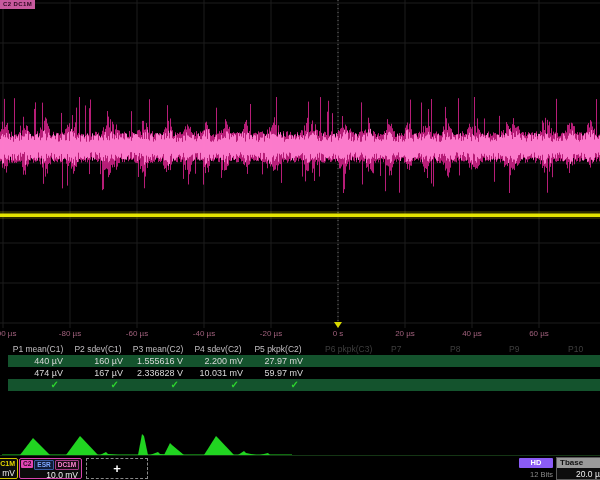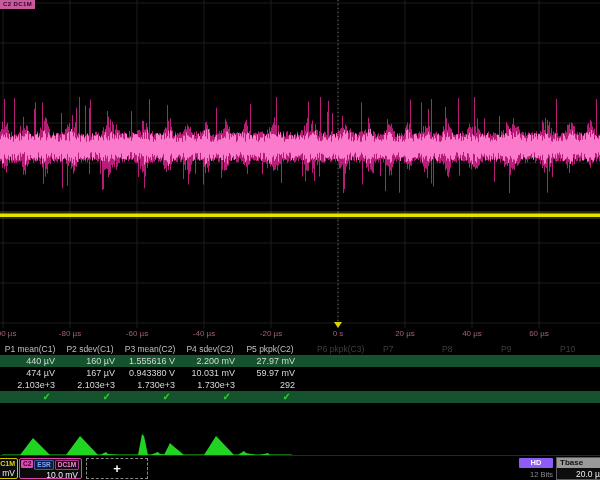--- a/index.html
+++ b/index.html
@@ -9,21 +9,21 @@
   #gridArea{position:absolute;left:0;top:0;width:600px;height:330px;}
   #waveSvg{position:absolute;left:0;top:0;}
   #traceBadge{position:absolute;left:0;top:0;height:9px;line-height:9px;padding:0 3px;
               background:#c85a9e;color:#2e0820;font-size:6px;font-weight:bold;letter-spacing:.4px;}
   
   .axlab{position:absolute;top:329px;transform:translateX(-50%);font-size:8px;color:#a0607c;white-space:nowrap;}
   #trigMarker{position:absolute;top:322px;left:338px;width:0;height:0;transform:translateX(-50%);
               border-left:4px solid transparent;border-right:4px solid transparent;border-top:6px solid #d8d800;}
   
   #mtable{position:absolute;left:0;top:343px;width:600px;font-size:9px;color:#d8d8d8;}
-  .trow{position:relative;height:12px;line-height:12px;white-space:nowrap;}
+  .trow{position:relative;height:12px;line-height:12px;white-space:nowrap;margin-left:8px;}
   .striped{background:#14532d;}
   .hc{display:inline-block;width:60px;text-align:center;font-size:8.5px;color:#c2bfc2;overflow:hidden;vertical-align:top;}
   .hdim{position:absolute;top:0;font-size:8.5px;color:#3f3f3f;padding-left:15px;}
   .vc{display:inline-block;width:60px;text-align:right;padding-right:5px;box-sizing:border-box;overflow:hidden;vertical-align:top;}
   .ck{display:inline-block;width:60px;text-align:right;padding-right:9px;box-sizing:border-box;
       color:#2ed52e;font-weight:bold;font-size:10px;}
   
   #histSvg{position:absolute;left:0;top:434px;}
   
   #bottomBar{position:absolute;left:0;top:455px;width:600px;height:25px;background:#000;border-top:1px solid #143514;}
@@ -101,24 +101,21 @@
       <span class="hdim" style="left:368px">P7</span>
       <span class="hdim" style="left:427px">P8</span>
       <span class="hdim" style="left:486px">P9</span>
       <span class="hdim" style="left:545px">P10</span>
       <span class="hdim" style="left:595px">P11</span>
     </div>
     <div class="trow striped">
       <span class="vc">440 µV</span><span class="vc">160 µV</span><span class="vc">1.555616 V</span><span class="vc">2.200 mV</span><span class="vc">27.97 mV</span>
     </div>
     <div class="trow">
-      <span class="vc">474 µV</span><span class="vc">167 µV</span><span class="vc">0.943380 V</span><span class="vc">10.031 mV</span><span class="vc">59.97 mV</span>
-    </div>
-    <div class="trow">
-      <span class="vc">2.103e+3</span><span class="vc">2.103e+3</span><span class="vc">1.730e+3</span><span class="vc">1.730e+3</span><span class="vc">292</span>
+      <span class="vc">474 µV</span><span class="vc">167 µV</span><span class="vc">2.336828 V</span><span class="vc">10.031 mV</span><span class="vc">59.97 mV</span>
     </div>
     <div class="trow striped">
       <span class="ck">✓</span><span class="ck">✓</span><span class="ck">✓</span><span class="ck">✓</span><span class="ck">✓</span>
     </div>
   </div>
 
   <svg id="histSvg" width="600" height="22">
       <line x1="2" y1="21" x2="292" y2="21" stroke="#21d421" stroke-width="1"></line>
       <polygon points="20,21 33,4 35,6 50,21" fill="#21d421"></polygon>
       <polygon points="66,21 80,2 82,4 98,21" fill="#21d421"></polygon>

